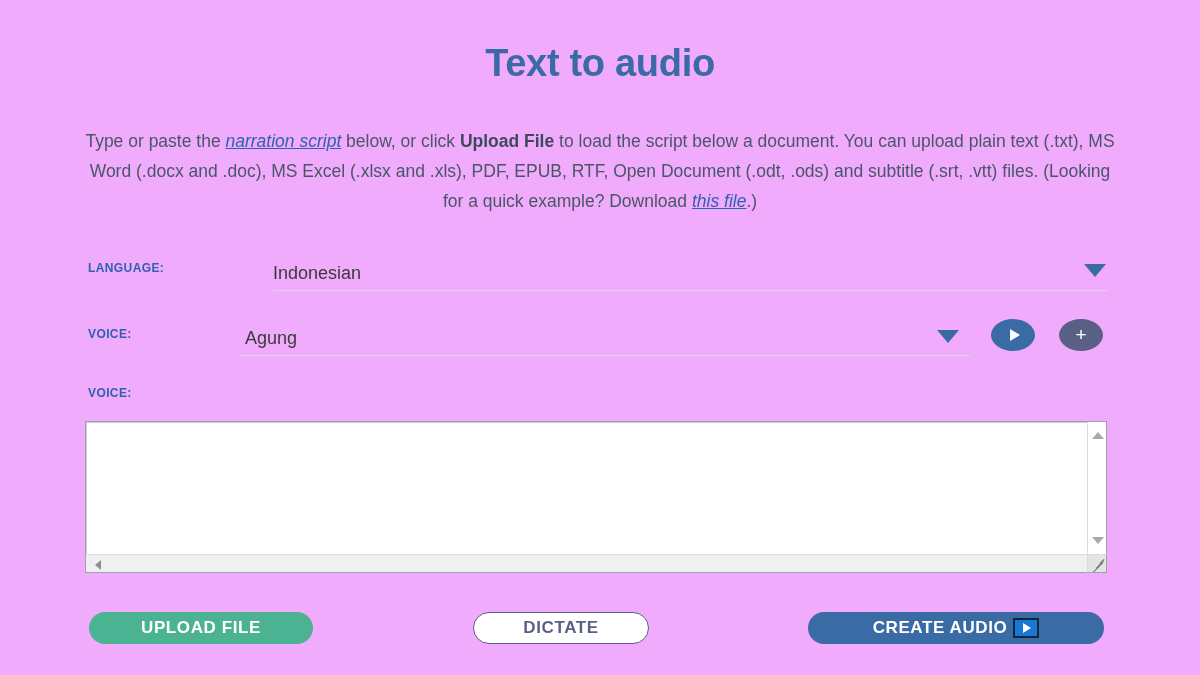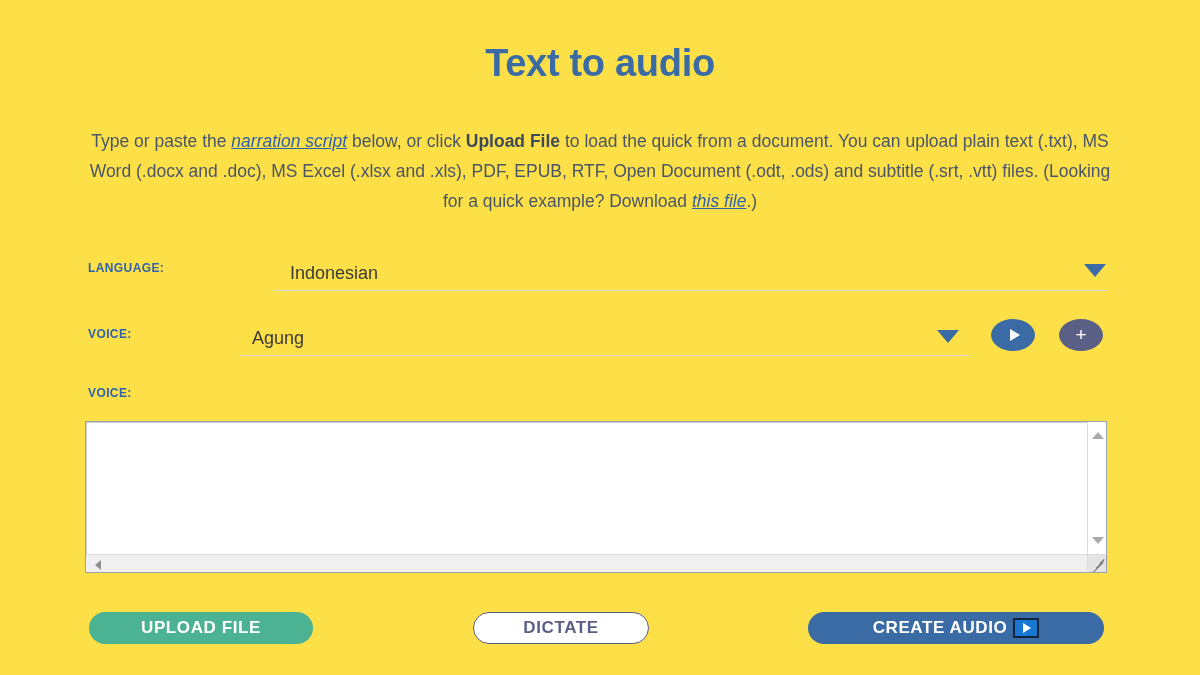--- a/index.html
+++ b/index.html
@@ -6,21 +6,21 @@
   html, body {
     margin: 0; padding: 0;
     width: 1200px; height: 675px;
     background: #ffffff;
     font-family: "Liberation Sans", sans-serif;
   }
   #page {
     position: relative;
     width: 1200px;
     height: 675px;
-    background: #fde047;
+    background: #f0abfc;
     overflow: hidden;
   }
 
   
   .page-title {
     position: absolute;
     left: 0; top: 42px;
     width: 1200px;
     text-align: center;
     font-size: 38px;
@@ -76,25 +76,25 @@
   .caret {
     position: absolute;
     width: 0; height: 0;
     border-left: 11px solid transparent;
     border-right: 11px solid transparent;
     border-top: 13px solid #3a6ba5;
     cursor: pointer;
   }
 
   #lang-select { left: 273px; top: 255px; width: 835px; }
-  #lang-select .value { left: 17px; }
+  #lang-select .value { left: 0; }
   #lang-caret { left: 1084px; top: 264px; }
 
   #voice-select { left: 240px; top: 320px; width: 730px; }
-  #voice-select .value { left: 12px; }
+  #voice-select .value { left: 5px; }
   #voice-caret { left: 937px; top: 330px; }
 
   
   .circle-btn {
     position: absolute;
     width: 44px; height: 32px;
     border-radius: 50%;
     border: none;
     cursor: pointer;
     display: flex;
@@ -250,21 +250,21 @@
   }
 </style>
 </head>
 <body>
 
 <div id="page">
 
   <div class="page-title">Text to audio</div>
 
   <div class="description">
-    <span><span>Type or paste the </span><a class="inline-link">narration script</a><span> below, or click </span><b class="strong">Upload File</b><span> to load the quick from a document. You</span></span>
+    <span><span>Type or paste the </span><a class="inline-link">narration script</a><span> below, or click </span><b class="strong">Upload File</b><span> to load the script below a document. You</span></span>
     <span>can upload plain text (.txt), MS Word (.docx and .doc), MS Excel (.xlsx and .xls), PDF, EPUB, RTF,</span>
     <span>Open Document (.odt, .ods) and subtitle (.srt, .vtt) files.</span>
     <span><span>(Looking for a quick example? Download </span><a class="inline-link">this file</a><span>.)</span></span>
   </div>
 
   <div class="field-label lang-label">LANGUAGE:</div>
   <div class="select-wrap" id="lang-select">
     <span class="value">Indonesian</span>
   </div>
   <div class="caret" id="lang-caret"></div>

